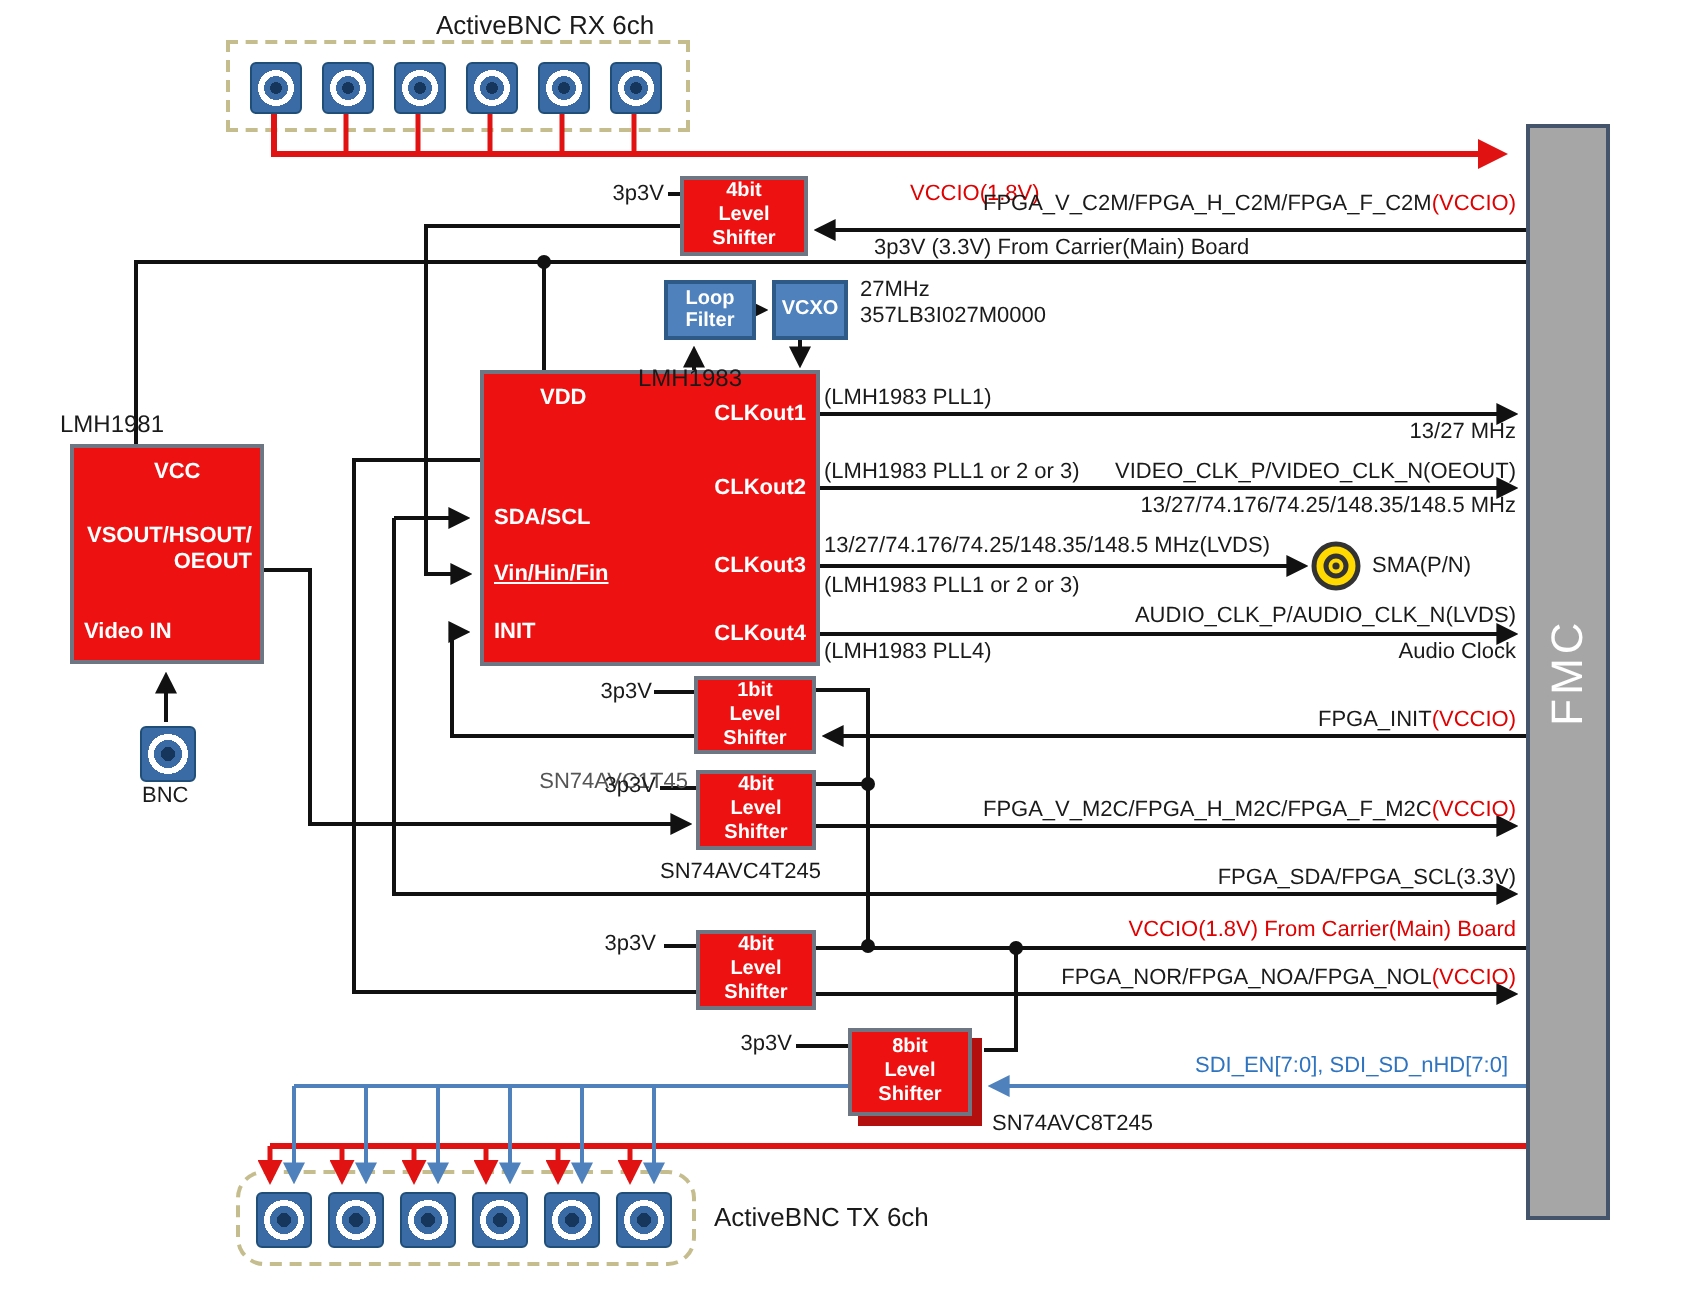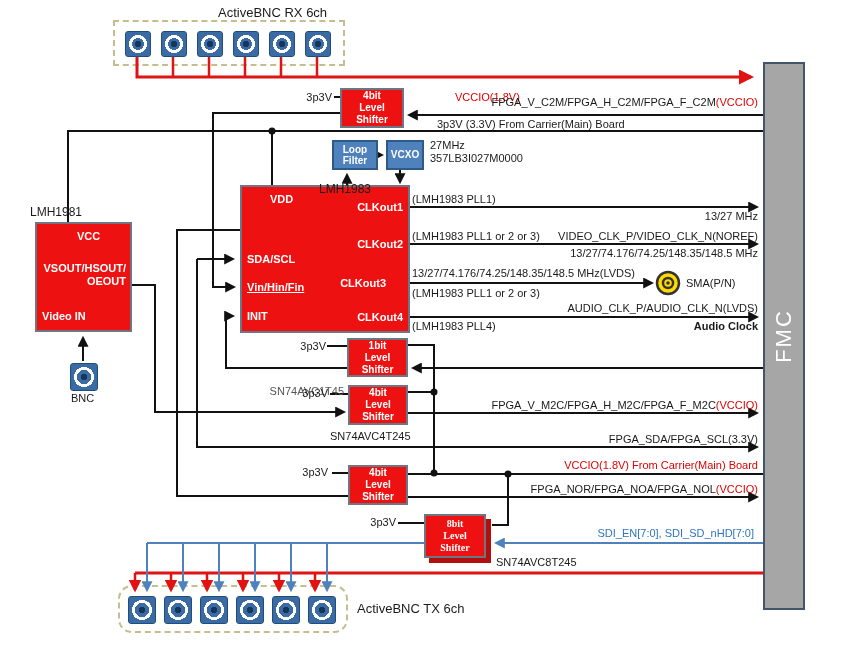--- a/index.html
+++ b/index.html
@@ -8,21 +8,21 @@
   #wires{position:absolute;left:0;top:0;z-index:1;}
   .lbl{position:absolute;font-size:11px;white-space:nowrap;z-index:3;line-height:1.15;}
   .r{text-align:right;}
   .red{color:#e00000;}
   .blue{color:#2f74c0;}
   .big{font-size:13px;}
   .chipname{font-size:12px;}
   .redbox{position:absolute;background:#ee1111;border:2px solid #6e7683;color:#fff;
           display:flex;align-items:center;justify-content:center;text-align:center;
           font-size:10px;font-weight:600;line-height:1.2;white-space:pre-line;z-index:2;box-sizing:border-box;}
-  .shadowbox{box-shadow:5px 5px 0 #b30f0f;font-family:Liberation Serif, serif;}
+  .shadowbox{box-shadow:5px 5px 0 #b30f0f;}
   .bluebox{position:absolute;background:#4f81bd;border:2px solid #2e5a87;color:#fff;
            display:flex;align-items:center;justify-content:center;text-align:center;
            font-size:10px;font-weight:600;line-height:1.15;white-space:pre-line;z-index:2;box-sizing:border-box;}
   .chip{position:absolute;background:#ee1111;border:2px solid #6e7683;z-index:2;box-sizing:border-box;}
   .pin{position:absolute;color:#fff;font-size:11px;font-weight:600;white-space:pre-line;line-height:1.2;}
   .pin.r{text-align:right;}
   .fmc{position:absolute;left:763px;top:62px;width:42px;height:548px;background:#a6a6a6;
        border:2px solid #44546a;z-index:2;box-sizing:border-box;}
   .fmc span{position:absolute;left:50%;top:50%;transform:translate(-50%,-50%) rotate(-90deg);
             color:#fff;font-size:22px;letter-spacing:2px;}
@@ -173,54 +173,57 @@
   <div class="lbl" style="left:430px;top:152px;">357LB3I027M0000</div>
 
   <div class="lbl chipname" style="left:281px;top:183px;margin-left:38px;">LMH1983</div>
   <div class="chip" style="left:240px;top:185px;width:170px;height:148px;">
     <div class="pin" style="left:28px;top:6px;">VDD</div>
     <div class="pin" style="left:5px;top:66px;">SDA/SCL</div>
     <div class="pin" style="left:5px;top:94px;text-decoration:underline;">Vin/Hin/Fin</div>
     <div class="pin" style="left:5px;top:123px;">INIT</div>
     <div class="pin r" style="right:5px;top:14px;">CLKout1</div>
     <div class="pin r" style="right:5px;top:51px;">CLKout2</div>
-    <div class="pin r" style="right:22px;top:90px;">CLKout3</div>
+    <div class="pin r" style="right:5px;top:90px;">CLKout3</div>
     <div class="pin r" style="right:5px;top:124px;">CLKout4</div>
   </div>
 
   <div class="lbl" style="left:412px;top:193px;">(LMH1983 PLL1)</div>
   <div class="lbl r" style="left:500px;top:210px;width:258px;">13/27 MHz</div>
 
   <div class="lbl" style="left:412px;top:230px;">(LMH1983 PLL1 or 2 or 3)</div>
-  <div class="lbl r" style="left:480px;top:230px;width:278px;">VIDEO_CLK_P/VIDEO_CLK_N(NOREF)</div>
+  <div class="lbl r" style="left:480px;top:230px;width:278px;">VIDEO_CLK_P/VIDEO_CLK_N(OEOUT)</div>
   <div class="lbl r" style="left:430px;top:247px;width:328px;">13/27/74.176/74.25/148.35/148.5 MHz</div>
 
   <div class="lbl" style="left:412px;top:267px;">13/27/74.176/74.25/148.35/148.5 MHz(LVDS)</div>
   <div class="lbl" style="left:412px;top:287px;">(LMH1983 PLL1 or 2 or 3)</div>
   <div class="lbl" style="left:686px;top:277px;">SMA(P/N)</div>
 
   <div class="lbl r" style="left:480px;top:302px;width:278px;">AUDIO_CLK_P/AUDIO_CLK_N(LVDS)</div>
   <div class="lbl" style="left:412px;top:320px;">(LMH1983 PLL4)</div>
-  <div class="lbl r" style="left:600px;top:320px;width:158px;font-weight:bold;">Audio Clock</div>
+  <div class="lbl r" style="left:600px;top:320px;width:158px;">Audio Clock</div>
 
   <div class="lbl chipname" style="left:30px;top:206px;">LMH1981</div>
   <div class="chip" style="left:35px;top:222px;width:97px;height:110px;">
     <div class="pin" style="left:40px;top:6px;">VCC</div>
     <div class="pin r" style="right:4px;top:38px;">VSOUT/HSOUT/
 OEOUT</div>
     <div class="pin" style="left:5px;top:86px;">Video IN</div>
   </div>
   <div class="bnc tx" style="left:70px;top:363px;"></div>
   <div class="lbl" style="left:71px;top:392px;">BNC</div>
 
   <div class="redbox" style="left:347px;top:338px;width:61px;height:39px;">1bit
 Level
 Shifter</div>
   <div class="lbl r" style="left:290px;top:340px;width:36px;">3p3V</div>
   <div class="lbl r" style="left:248px;top:353px;width:96px;color:#555;margin-top:32px;">SN74AVC1T45</div>
+  <div class="lbl r" style="left:500px;top:354px;width:258px;">
+    <span>FPGA_INIT</span><span class="red">(VCCIO)</span>
+  </div>
 
   <div class="redbox" style="left:348px;top:385px;width:60px;height:40px;">4bit
 Level
 Shifter</div>
   <div class="lbl r" style="left:292px;top:387px;width:36px;">3p3V</div>
   <div class="lbl" style="left:330px;top:430px;text-align:right;">SN74AVC4T245</div>
   <div class="lbl r" style="left:440px;top:399px;width:318px;">
     <span>FPGA_V_M2C/FPGA_H_M2C/FPGA_F_M2C</span><span class="red">(VCCIO)</span>
   </div>
   <div class="lbl r" style="left:500px;top:433px;width:258px;">FPGA_SDA/FPGA_SCL(3.3V)</div>

